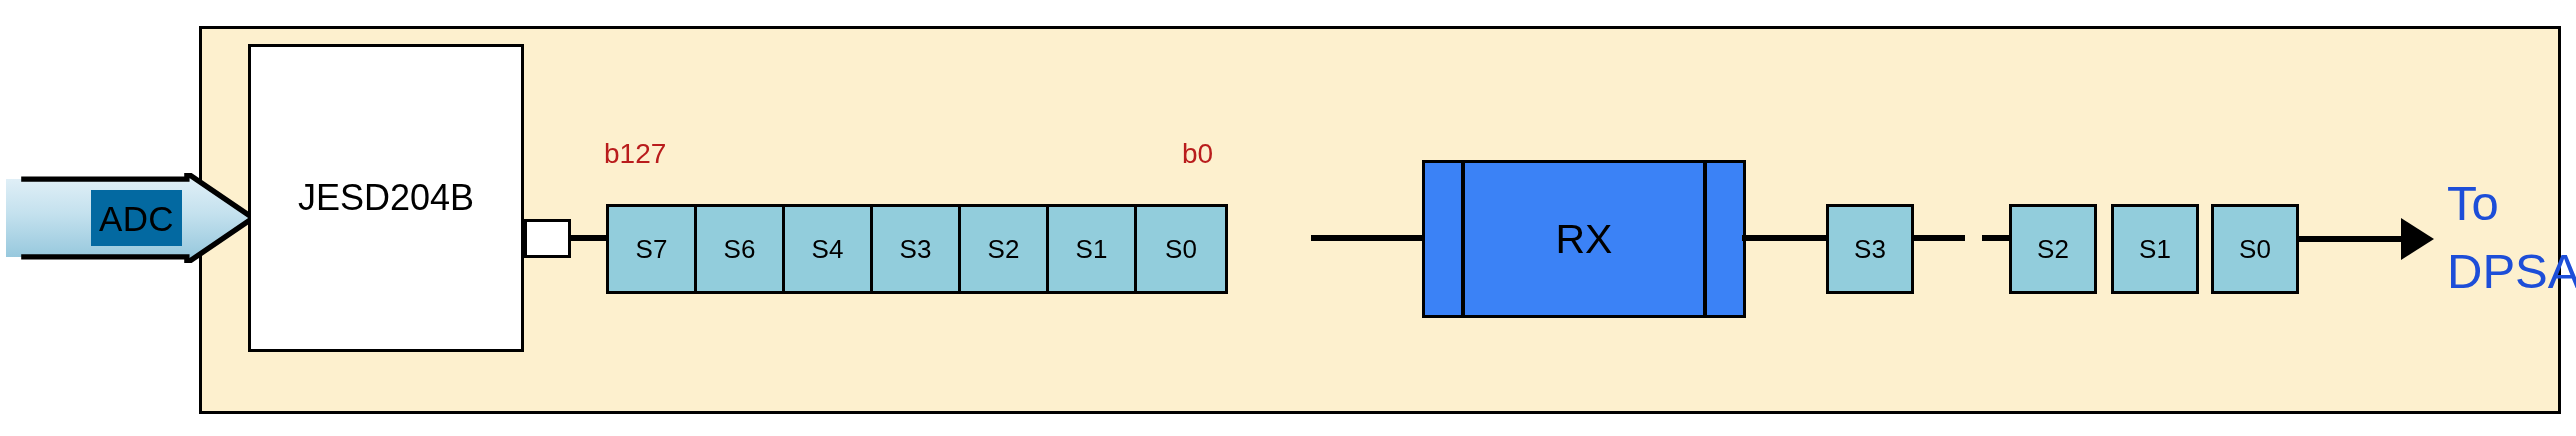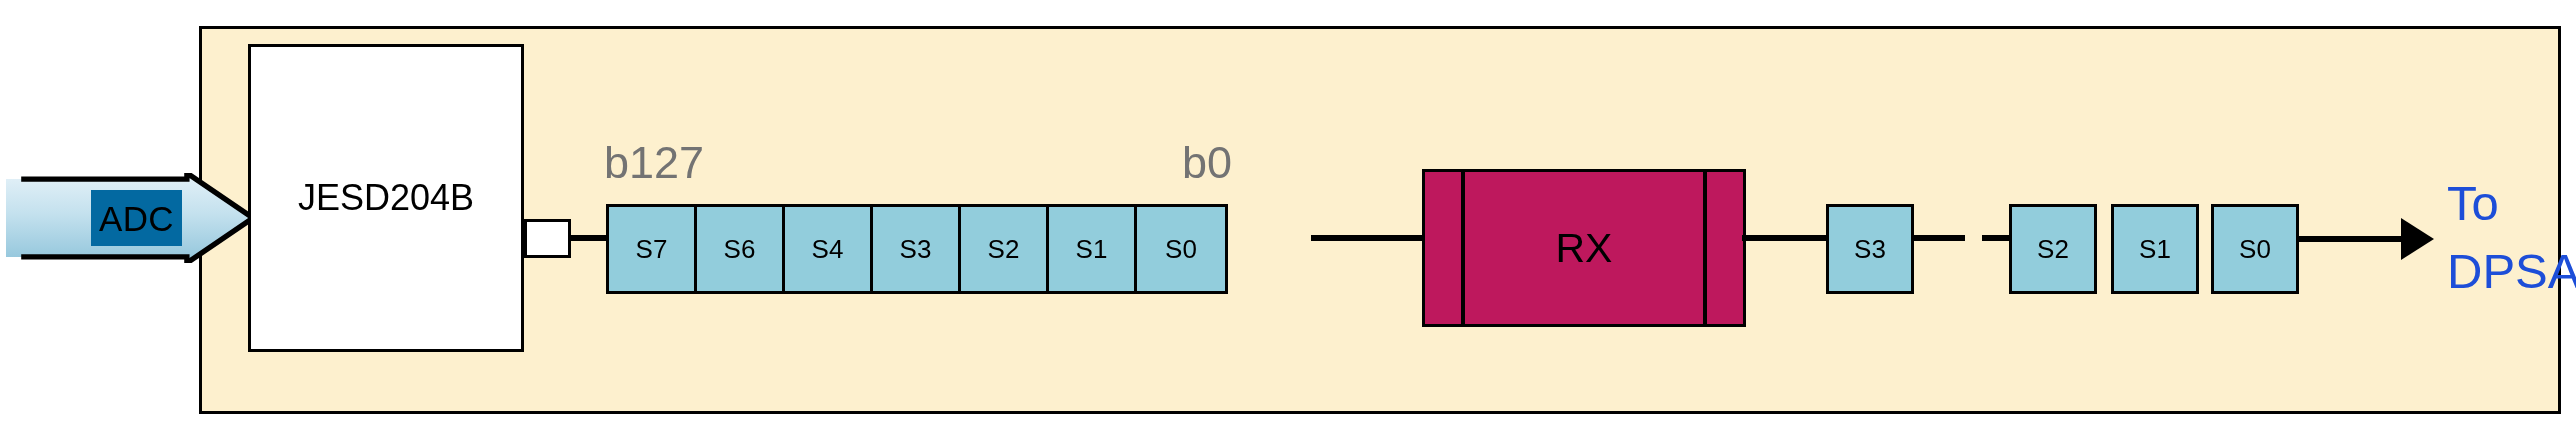--- a/index.html
+++ b/index.html
@@ -95,22 +95,22 @@
   
   .wire {
     position: absolute;
     background: #000000;
     height: 6px;
   }
 
   
   .bit-label {
     position: absolute;
-    font-size: 45px;
-    color: #737373;
+    font-size: 28px;
+    color: #b91c1c;
     line-height: 1;
     white-space: nowrap;
   }
 
   
   .byte-lane {
     position: absolute;
     left: 606px;
     top: 204px;
     height: 90px;
@@ -133,24 +133,24 @@
     line-height: 1;
   }
   .byte-lane .cell:last-child {
     border-right: none;
   }
 
   
   .rx-block {
     position: absolute;
     left: 1422px;
-    top: 169px;
+    top: 160px;
     width: 324px;
     height: 158px;
-    background: #be185d;
+    background: #3b82f6;
     border: 3.8px solid #000000;
     box-sizing: border-box;
   }
   .rx-block .rail {
     position: absolute;
     top: 0;
     bottom: 0;
     width: 3.8px;
     background: #000000;
   }

